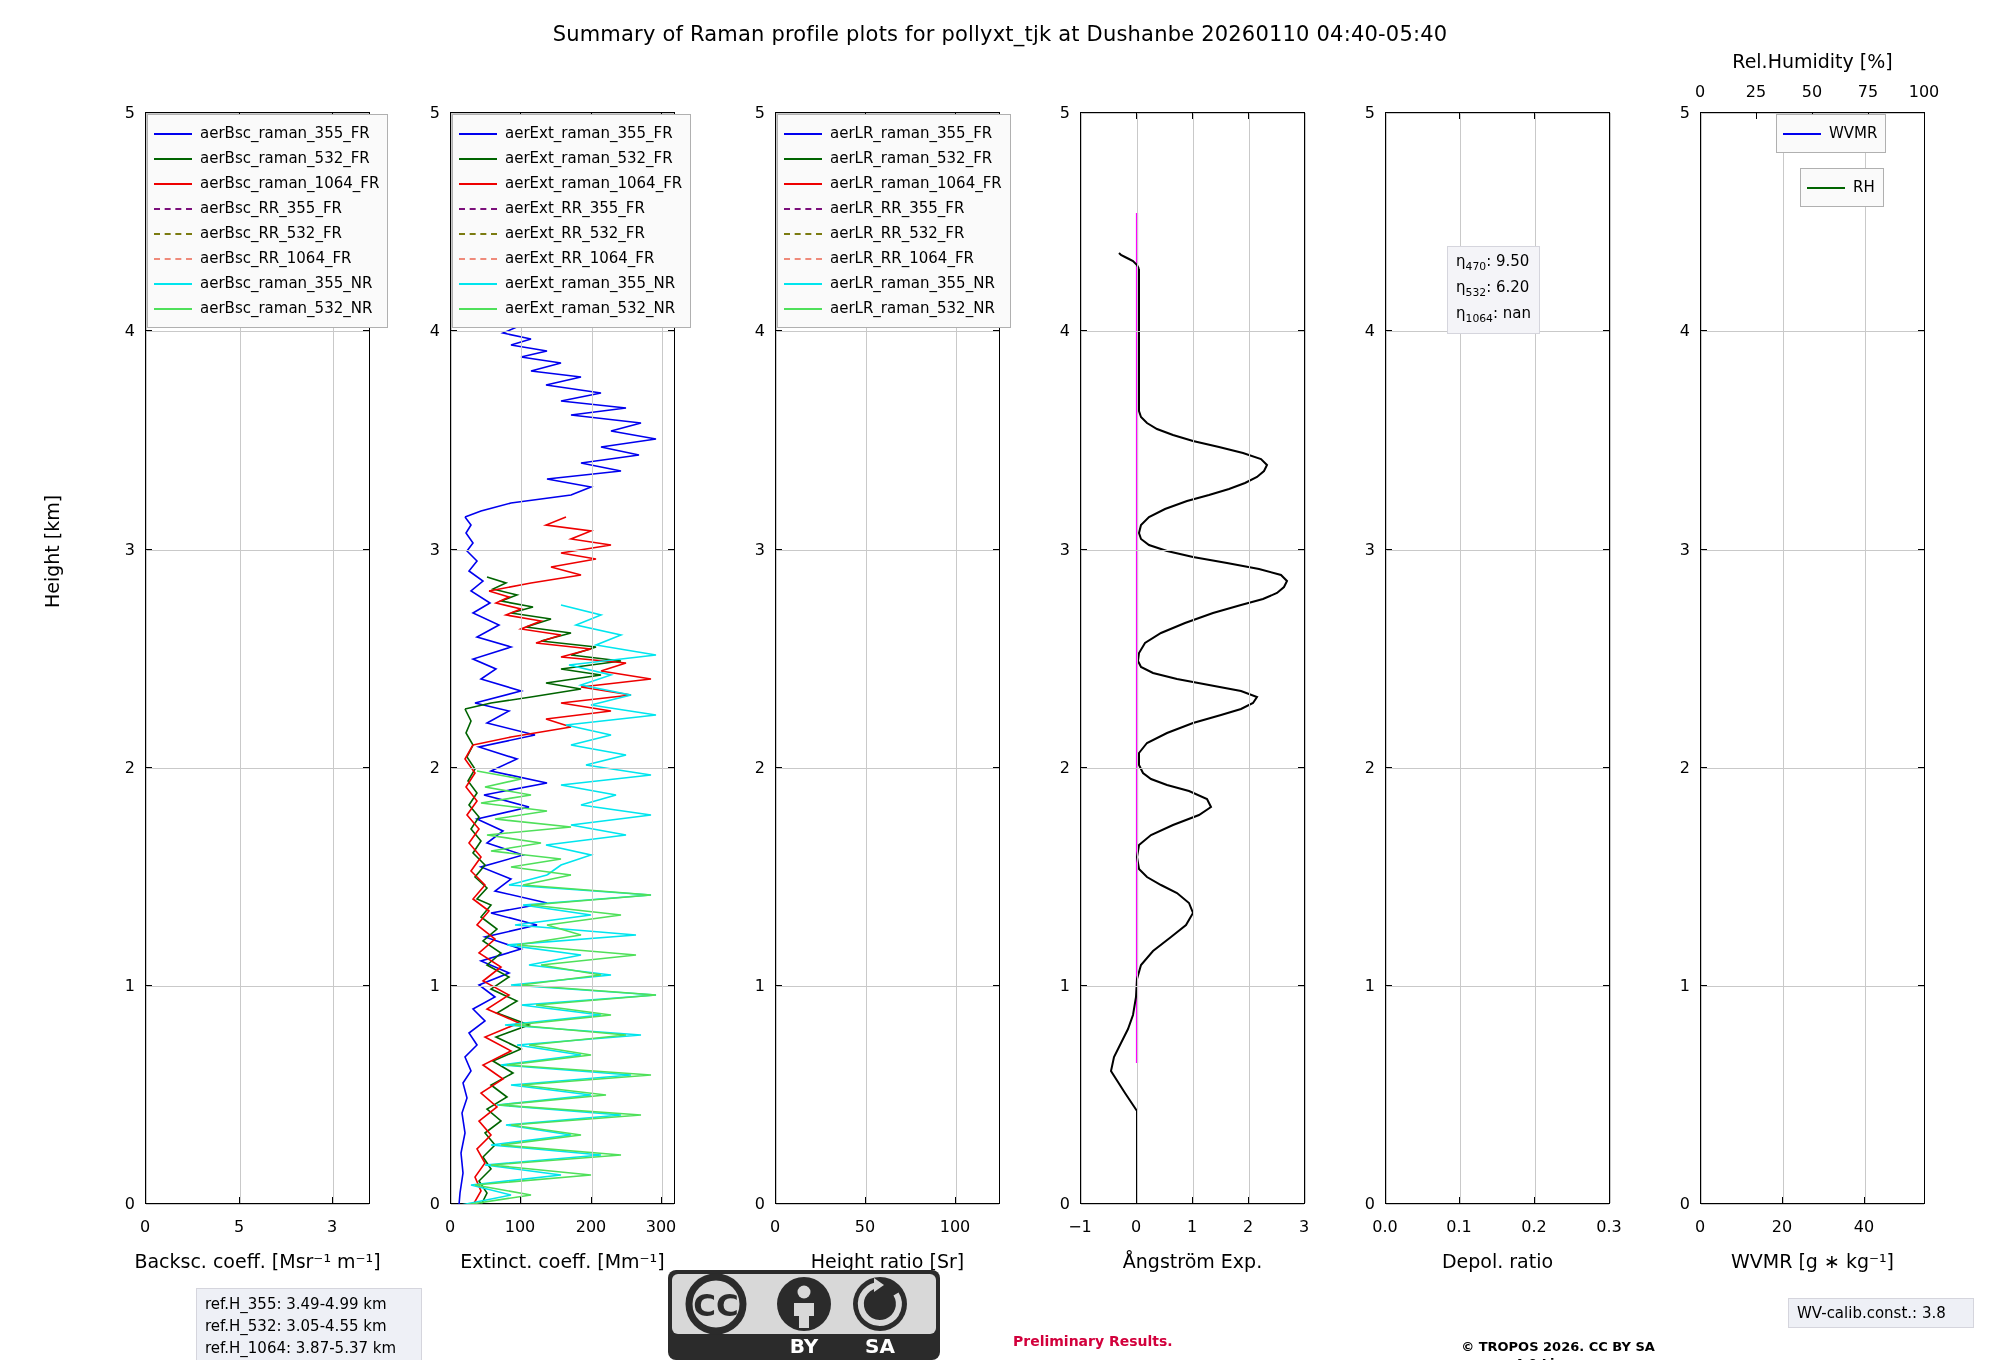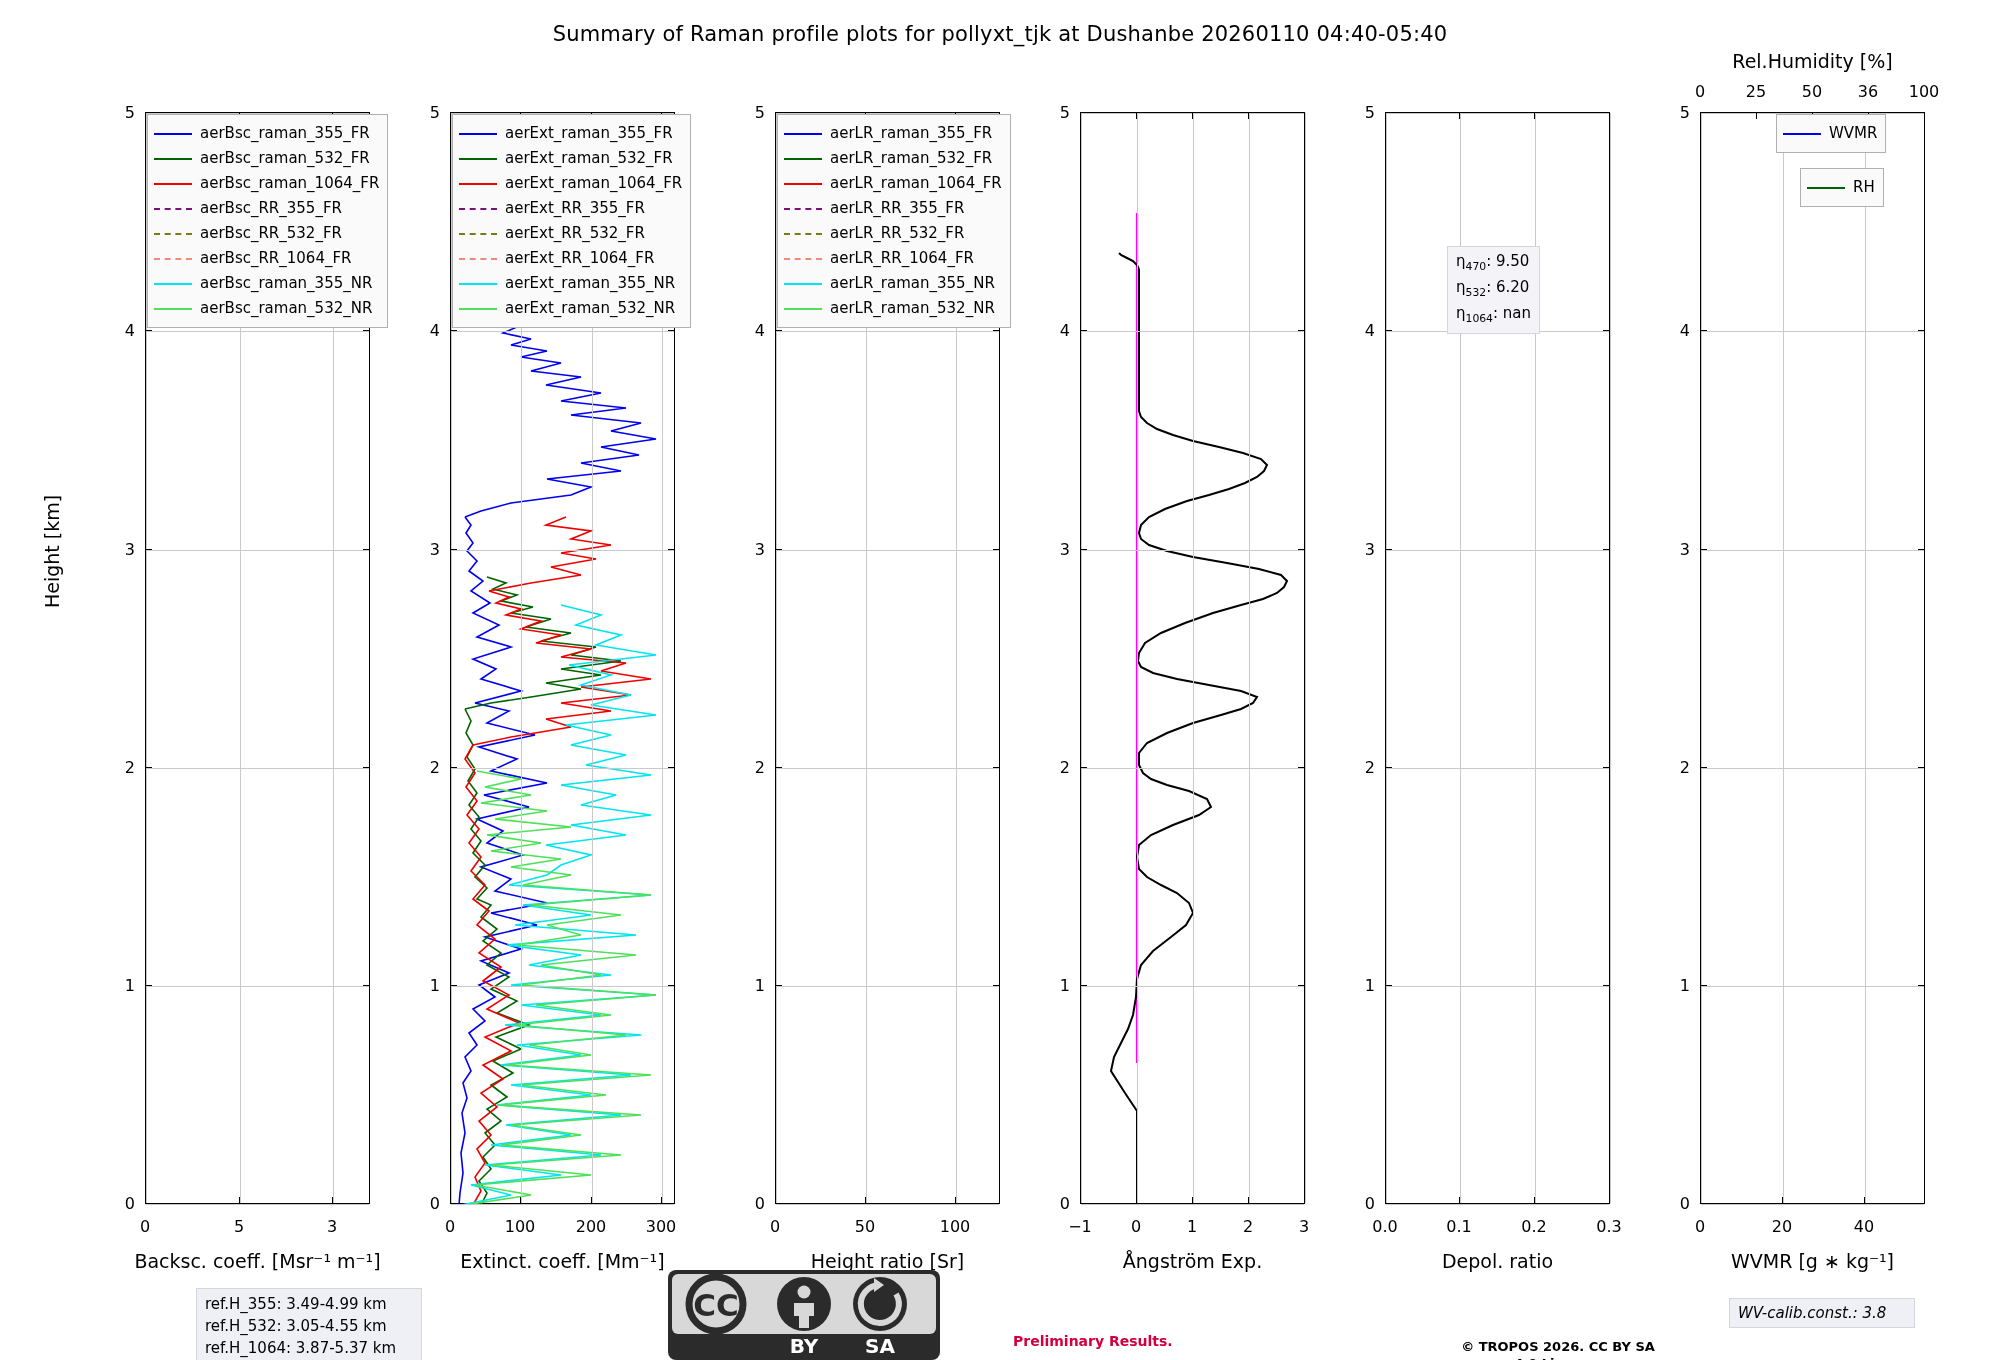--- a/index.html
+++ b/index.html
@@ -501,42 +501,42 @@
   <div class="axtitle">WVMR [g ∗ kg⁻¹]</div>
 
   <div class="tick-x-t" style="left:0px;"></div>
   <div class="tick-x-t" style="left:56px;"></div>
   <div class="tick-x-t" style="left:112px;"></div>
   <div class="tick-x-t" style="left:168px;"></div>
   <div class="tick-x-t" style="left:224px;"></div>
   <div class="xlab-top" style="left:0px;">0</div>
   <div class="xlab-top" style="left:56px;">25</div>
   <div class="xlab-top" style="left:112px;">50</div>
-  <div class="xlab-top" style="left:168px;">36</div>
+  <div class="xlab-top" style="left:168px;">75</div>
   <div class="xlab-top" style="left:224px;">100</div>
   <div class="axtitle-top">Rel.Humidity [%]</div>
   <div class="legend" style="left:76px;top:2px;">
     <div class="legend-row">
         <span class="lkey" style="border-top:2px solid #0000ee;"></span>
         <span class="ltext">WVMR</span>
       </div>
   </div>
   <div class="legend" style="left:100px;top:56px;">
     <div class="legend-row">
         <span class="lkey" style="border-top:2px solid #006400;"></span>
         <span class="ltext">RH</span>
       </div>
   </div>
 </div>
 
 <div class="footnote" style="left:196px;top:1288px;width:208px;">ref.H_355: 3.49-4.99 km
 ref.H_532: 3.05-4.55 km
 ref.H_1064: 3.87-5.37 km</div>
 
-<div class="footnote" style="left:1729px;top:1298px;width:168px;line-height:20px;font-style:italic;">WV-calib.const.: 3.8</div>
+<div class="footnote" style="left:1788px;top:1298px;width:168px;line-height:20px;">WV-calib.const.: 3.8</div>
 
 <div class="prelim" style="left:1013px;top:1332px;">Preliminary
 Results.</div>
 
 <div class="tropos" style="left:1448px;top:1338px;width:220px;">© TROPOS 2026.
 CC BY SA 4.0 License.</div>
 
 <div class="cc" style="left:668px;top:1270px;">
   <svg width="272" height="90" viewBox="0 0 272 90">
     <rect x="0" y="0" width="272" height="90" rx="8" fill="#2b2b2b"></rect>

